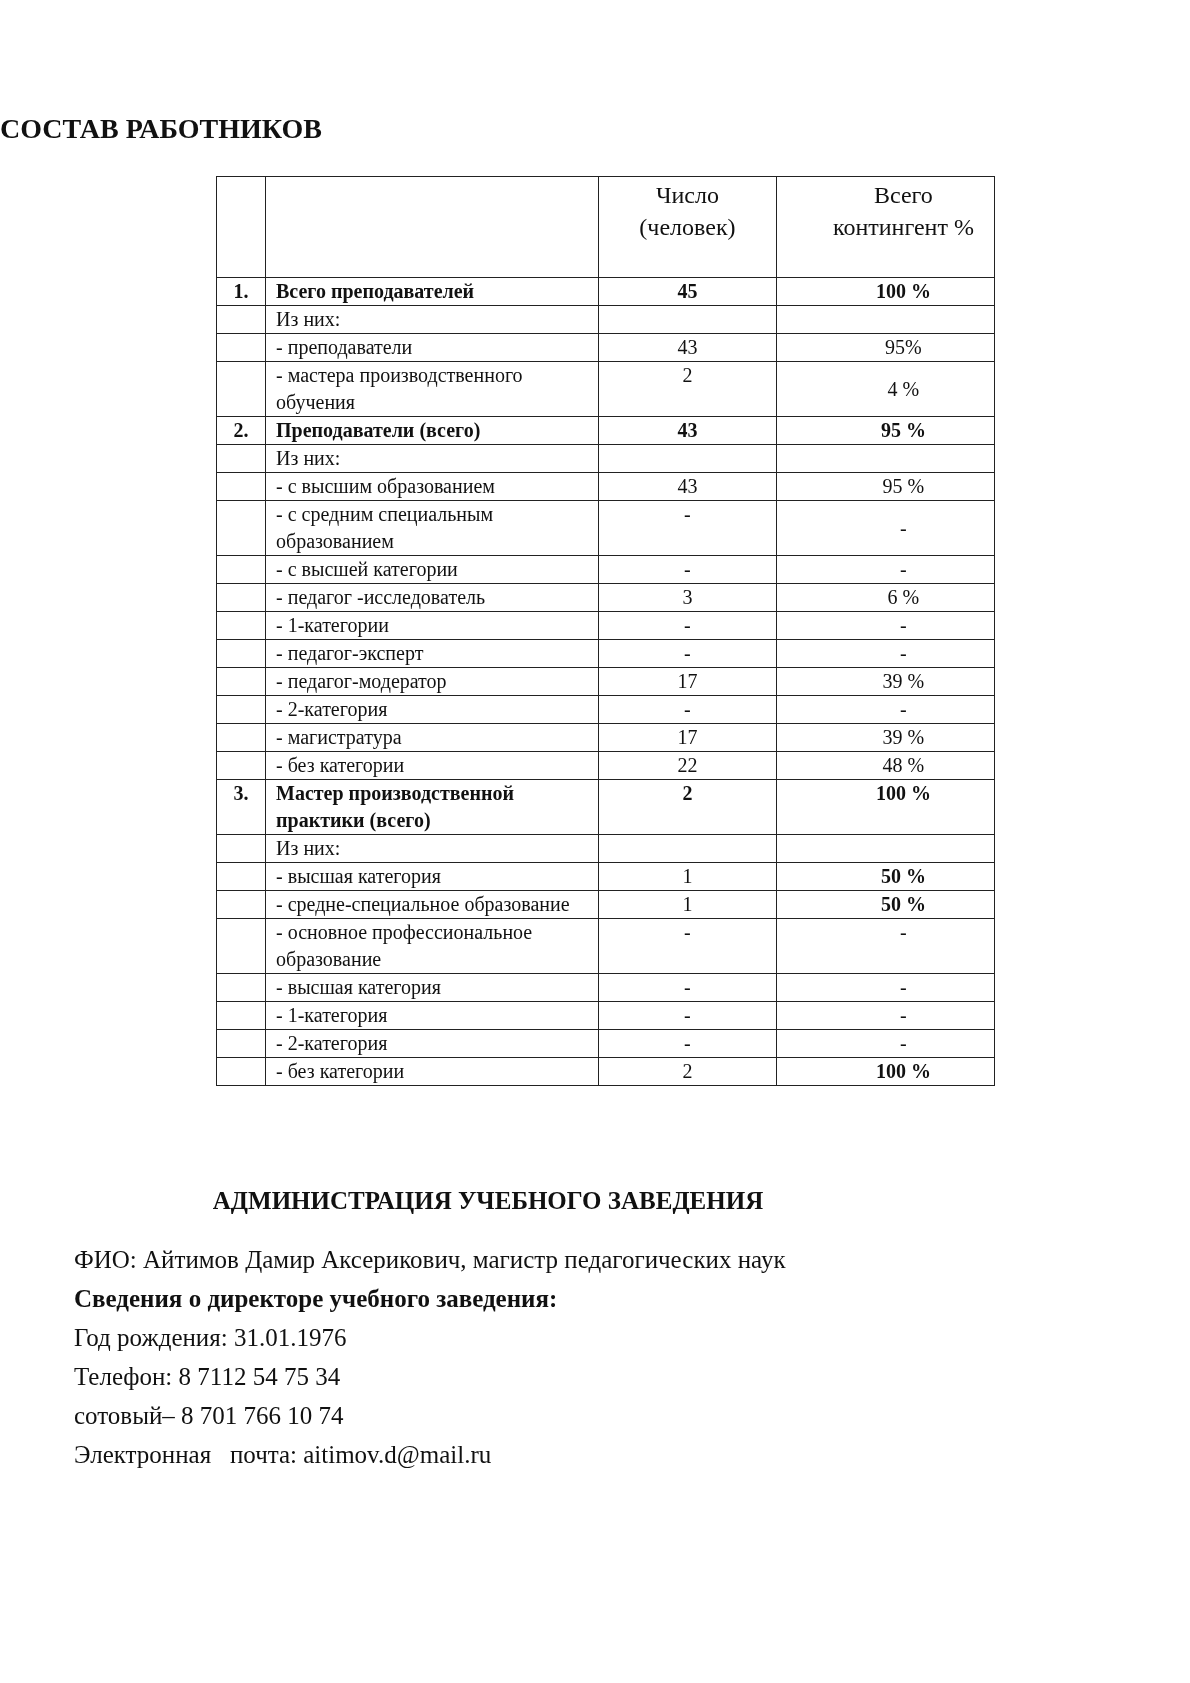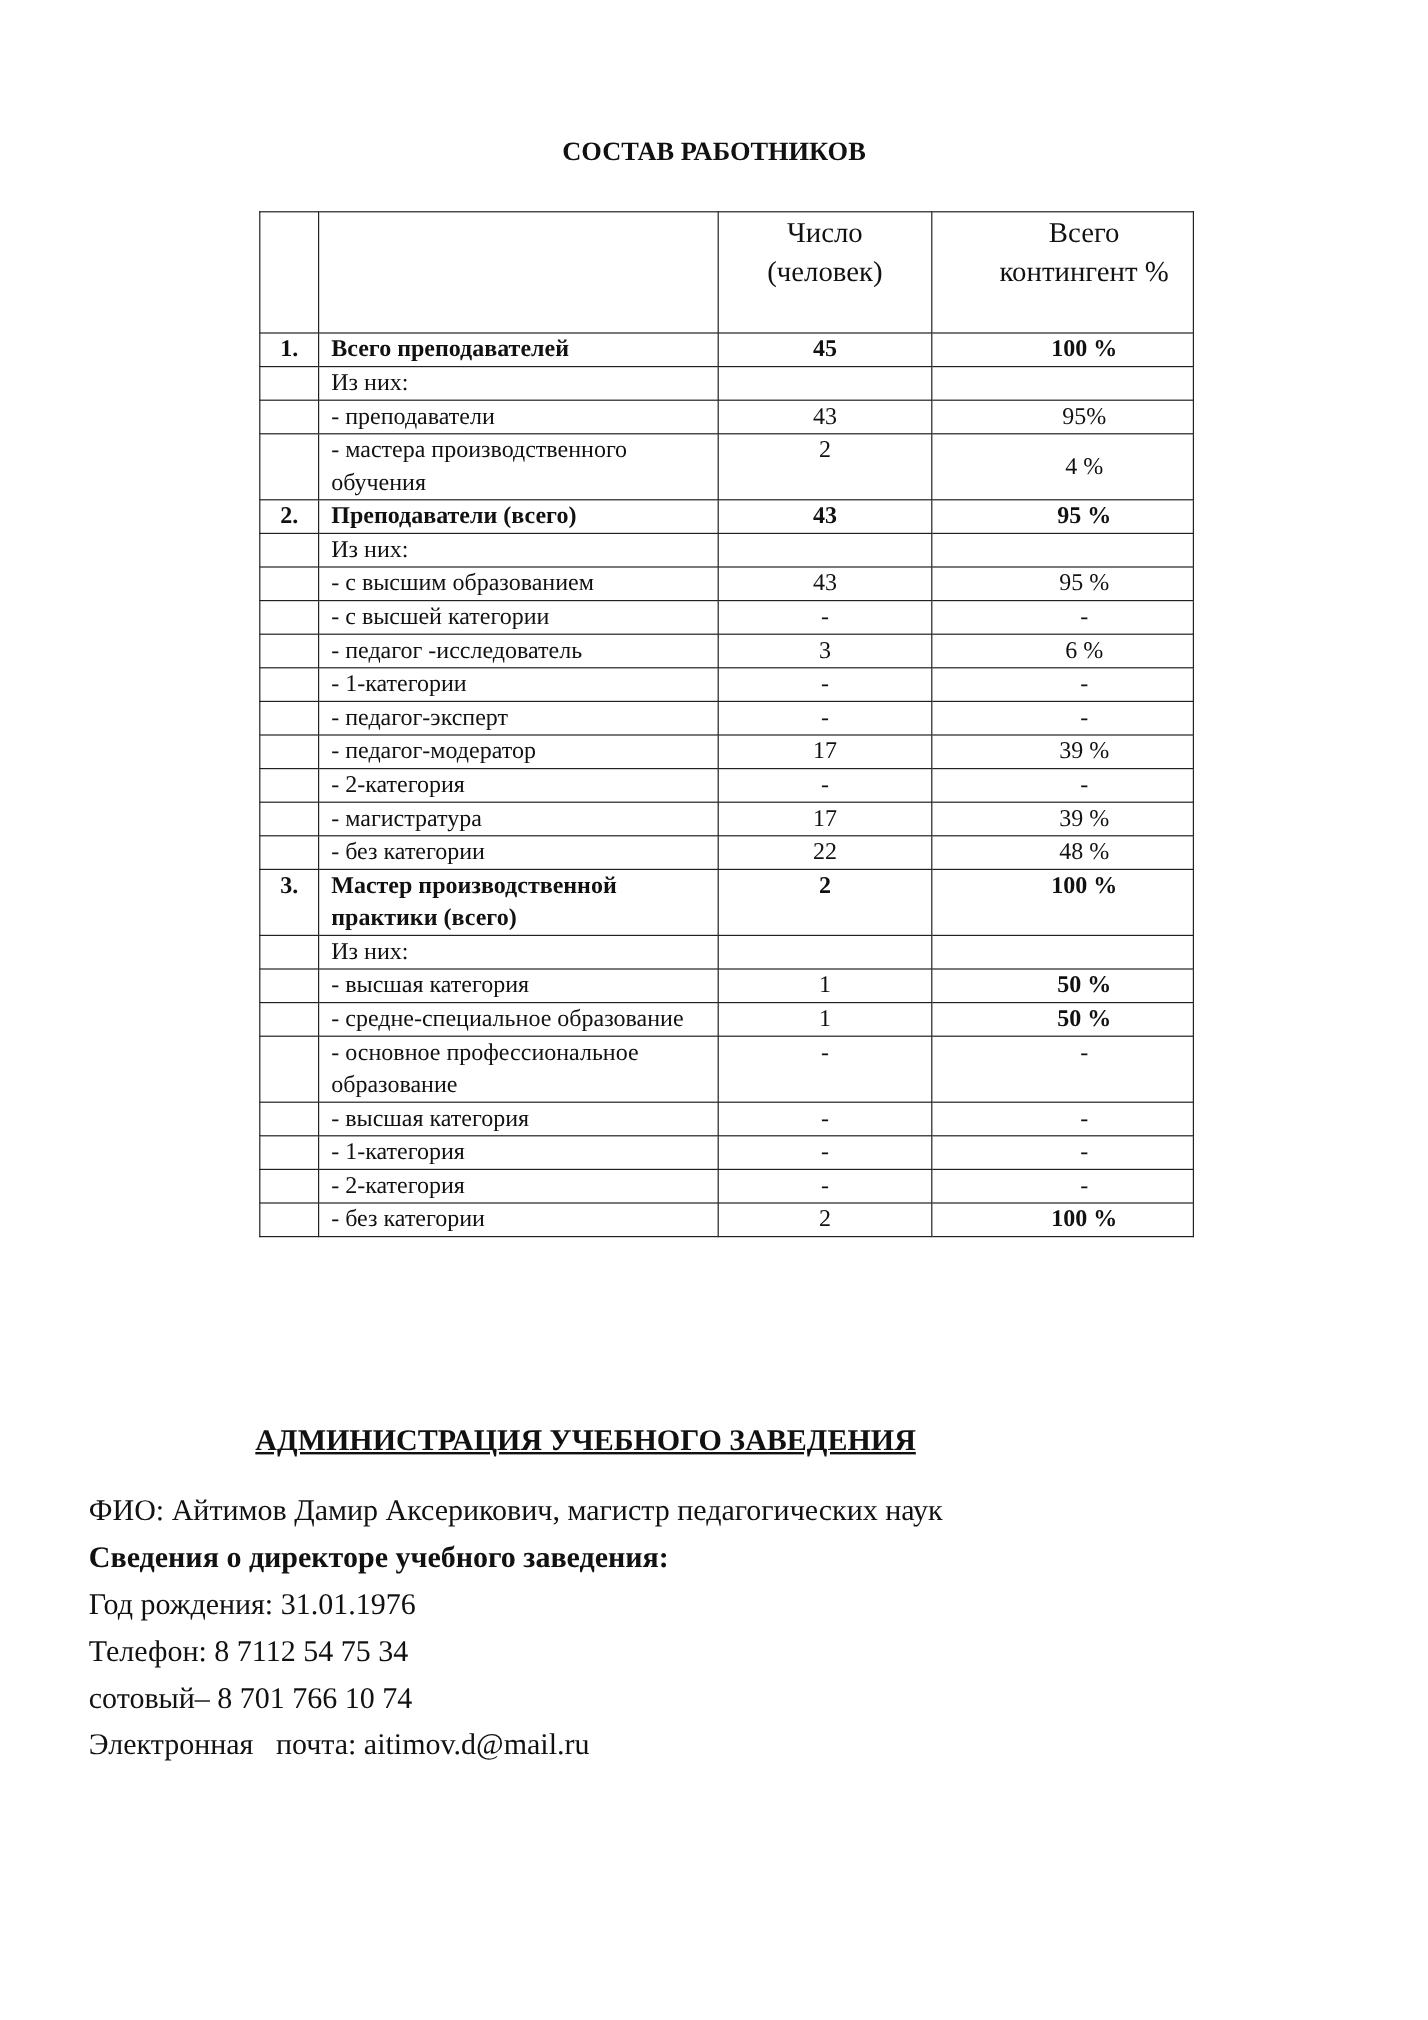--- a/index.html
+++ b/index.html
@@ -1,29 +1,29 @@
 <!DOCTYPE html>
 <html><head>
 <meta charset="utf-8">
 <style>
   html, body { margin: 0; padding: 0; background: #ffffff; }
   body { width: 1190px; height: 1683px; position: relative; font-family: "Liberation Serif", serif; color: #111; }
-  .title1 { position: absolute; top: 113px; left: 0; width: 1190px; text-align: center; font-weight: bold; font-size: 22px; }
+  .title1 { position: absolute; top: 113px; left: 0; width: 1190px; text-align: left; font-weight: bold; font-size: 28px; }
   table.staff { position: absolute; top: 176px; left: 216px; border-collapse: collapse; width: 779px; font-size: 20px; }
   table.staff td { border: 1px solid #222; padding: 0 10px; line-height: 27px; vertical-align: top; }
   table.staff td.num { width: 30px; text-align: center; font-weight: bold; }
   table.staff td.lbl { width: 334px; margin-left: 48px; }
   table.staff td.cnt { width: 166px; text-align: center; }
   table.staff td.pct { width: 168px; text-align: center; padding-left: 46px; }
   table.staff tr.head td { height: 98px; font-size: 24px; line-height: 32px; }
   table.staff tr.head td.cnt, table.staff tr.head td.pct { vertical-align: top; padding-top: 2px; }
   table.staff tr.bold td.lbl, table.staff tr.bold td.cnt, table.staff tr.bold td.pct { font-weight: bold; }
   table.staff td.pct.mid { vertical-align: middle; }
   .b { font-weight: bold; }
-  .title2 { position: absolute; top: 1187px; left: 0; width: 976px; text-align: center; font-weight: bold; font-size: 25px; text-decoration: underline; }
+  .title2 { position: absolute; top: 1187px; left: 0; width: 976px; text-align: center; font-weight: bold; font-size: 25px; }
   .info { position: absolute; top: 1240px; left: 74px; font-size: 25px; line-height: 39px; }
   .info .line { white-space: pre; }
 </style>
 </head>
 <body>
 
 <div class="title1">СОСТАВ РАБОТНИКОВ</div>
 
 <table class="staff">
   <tbody id="staff-body">
@@ -70,20 +70,26 @@
         <td class="pct"></td>
       </tr>
       <tr>
         <td class="num"></td>
         <td class="lbl">- с высшим образованием</td>
         <td class="cnt">43</td>
         <td class="pct">95 %</td>
       </tr>
       <tr>
         <td class="num"></td>
+        <td class="lbl">- с средним специальным образованием</td>
+        <td class="cnt">-</td>
+        <td class="pct mid">-</td>
+      </tr>
+      <tr>
+        <td class="num"></td>
         <td class="lbl">- с высшей категории</td>
         <td class="cnt">-</td>
         <td class="pct">-</td>
       </tr>
       <tr>
         <td class="num"></td>
         <td class="lbl">- педагог -исследователь</td>
         <td class="cnt">3</td>
         <td class="pct">6 %</td>
       </tr>

